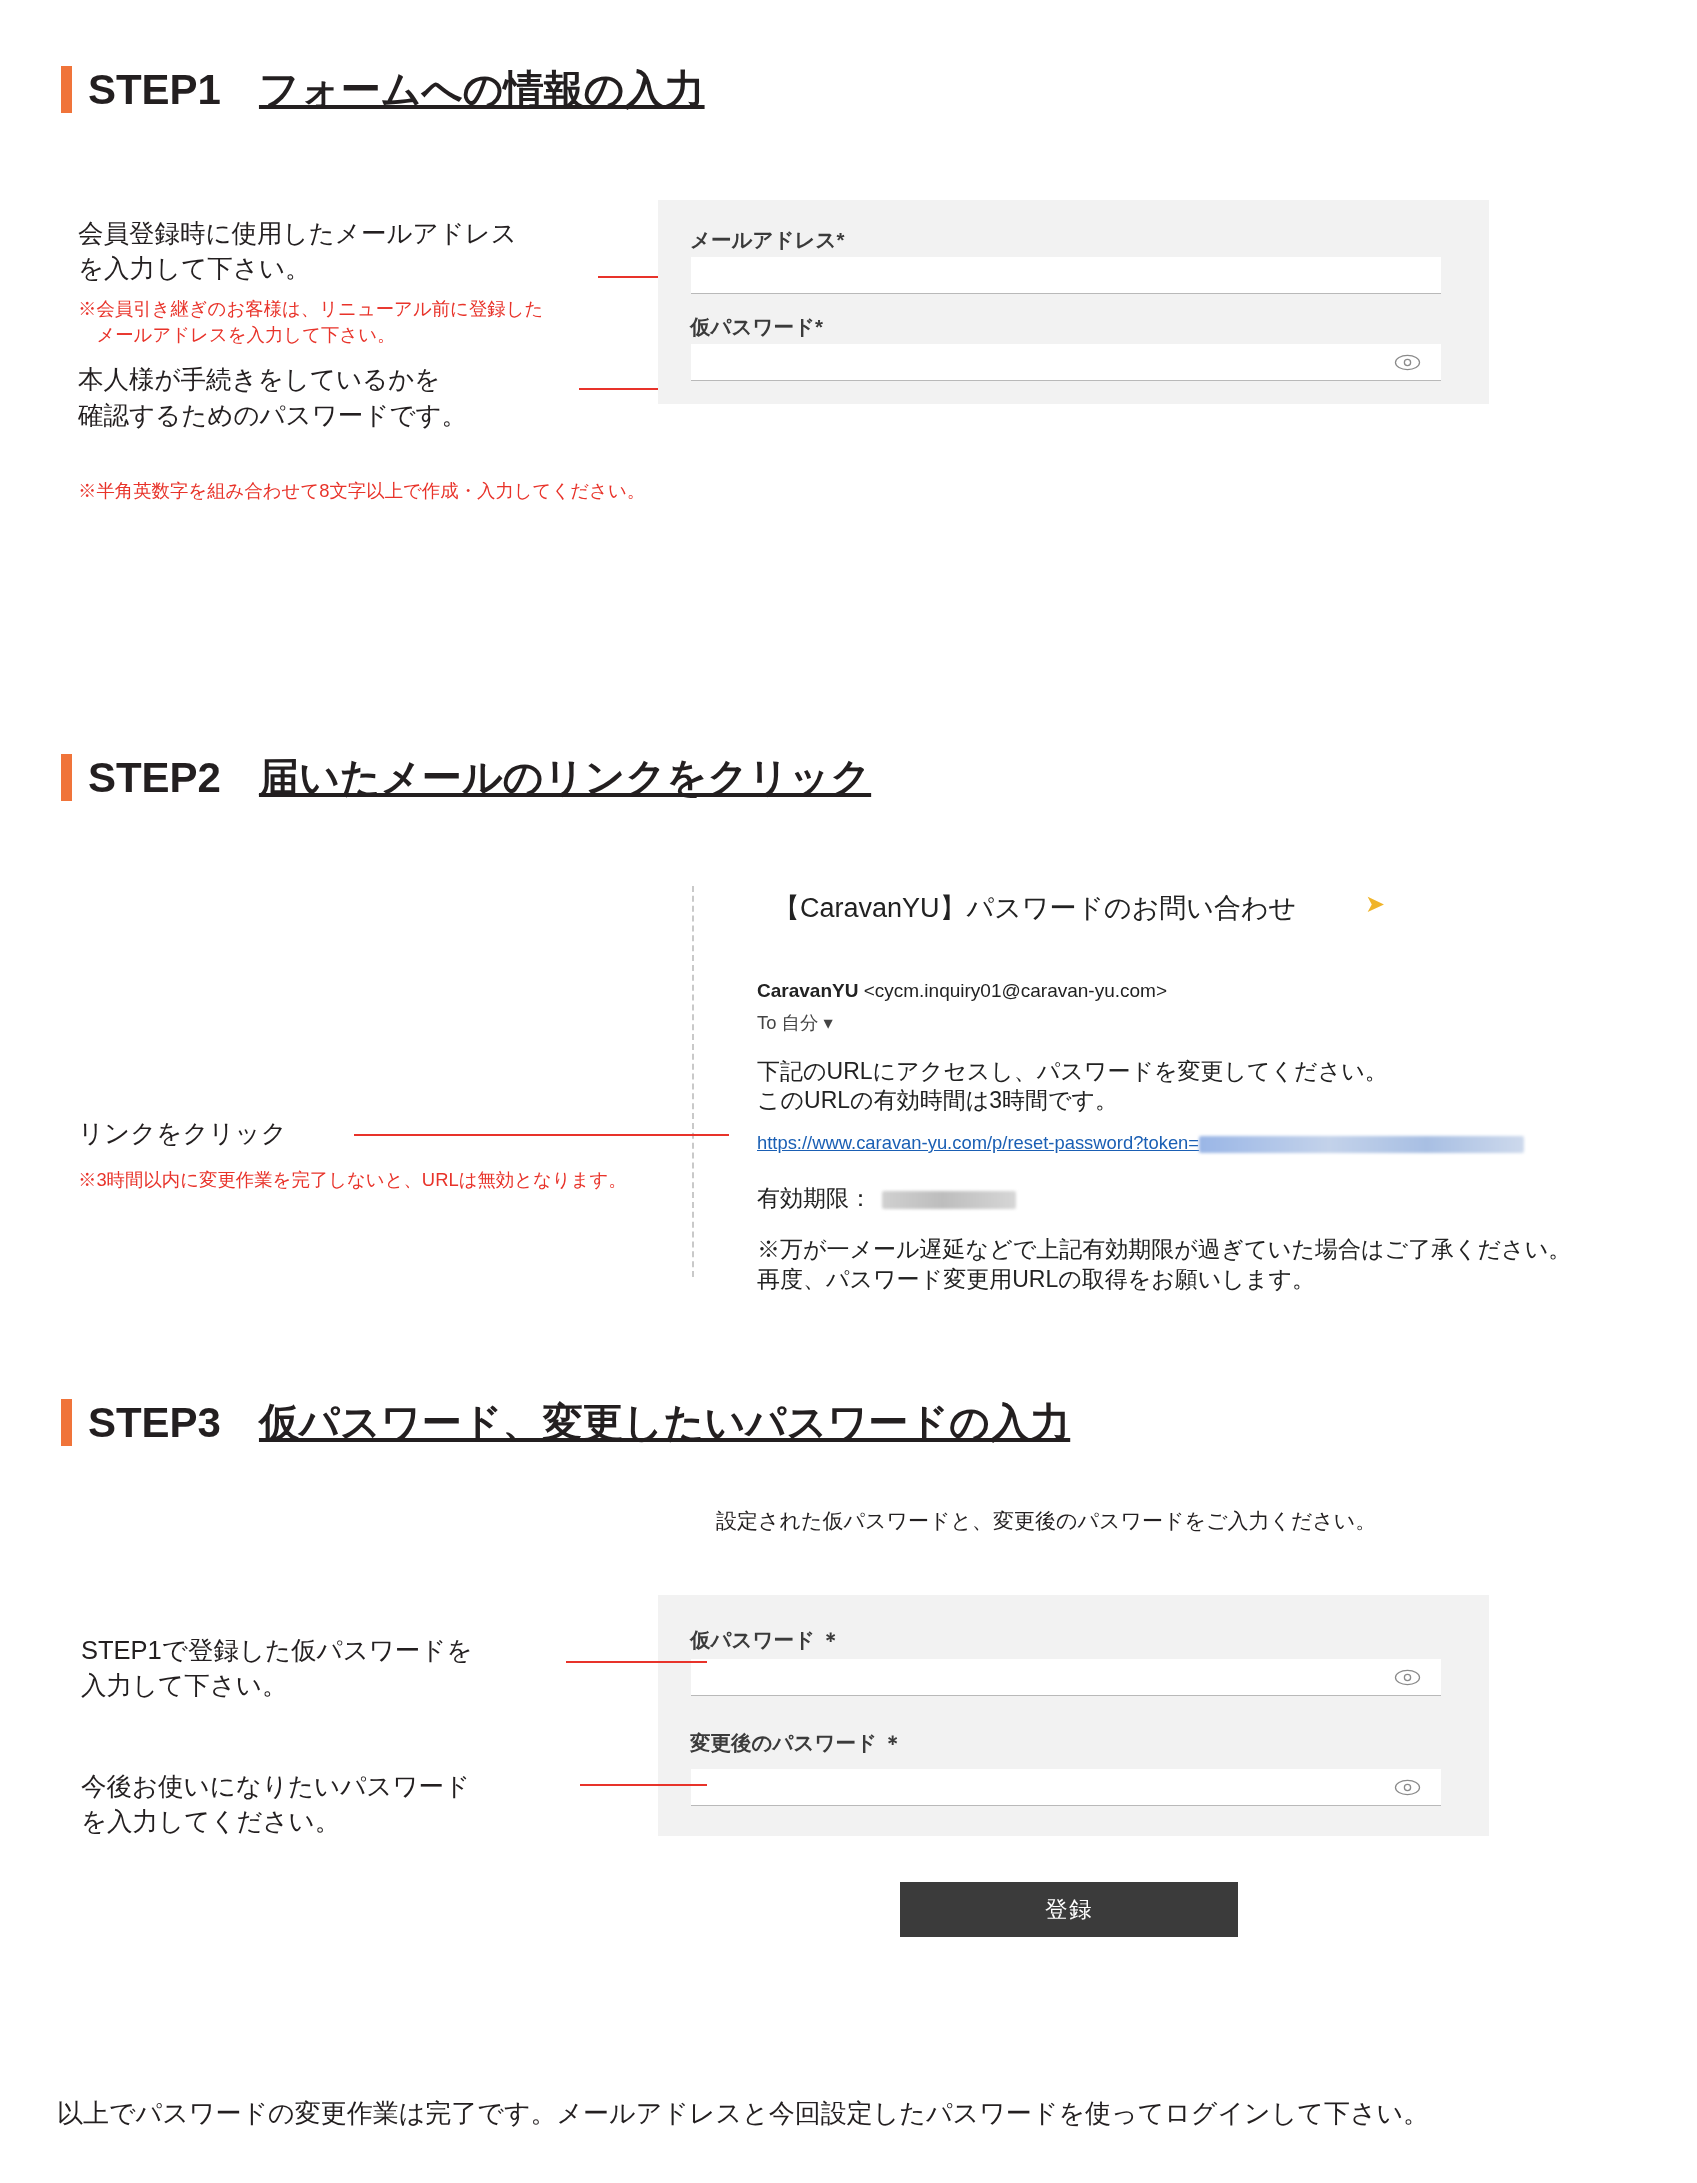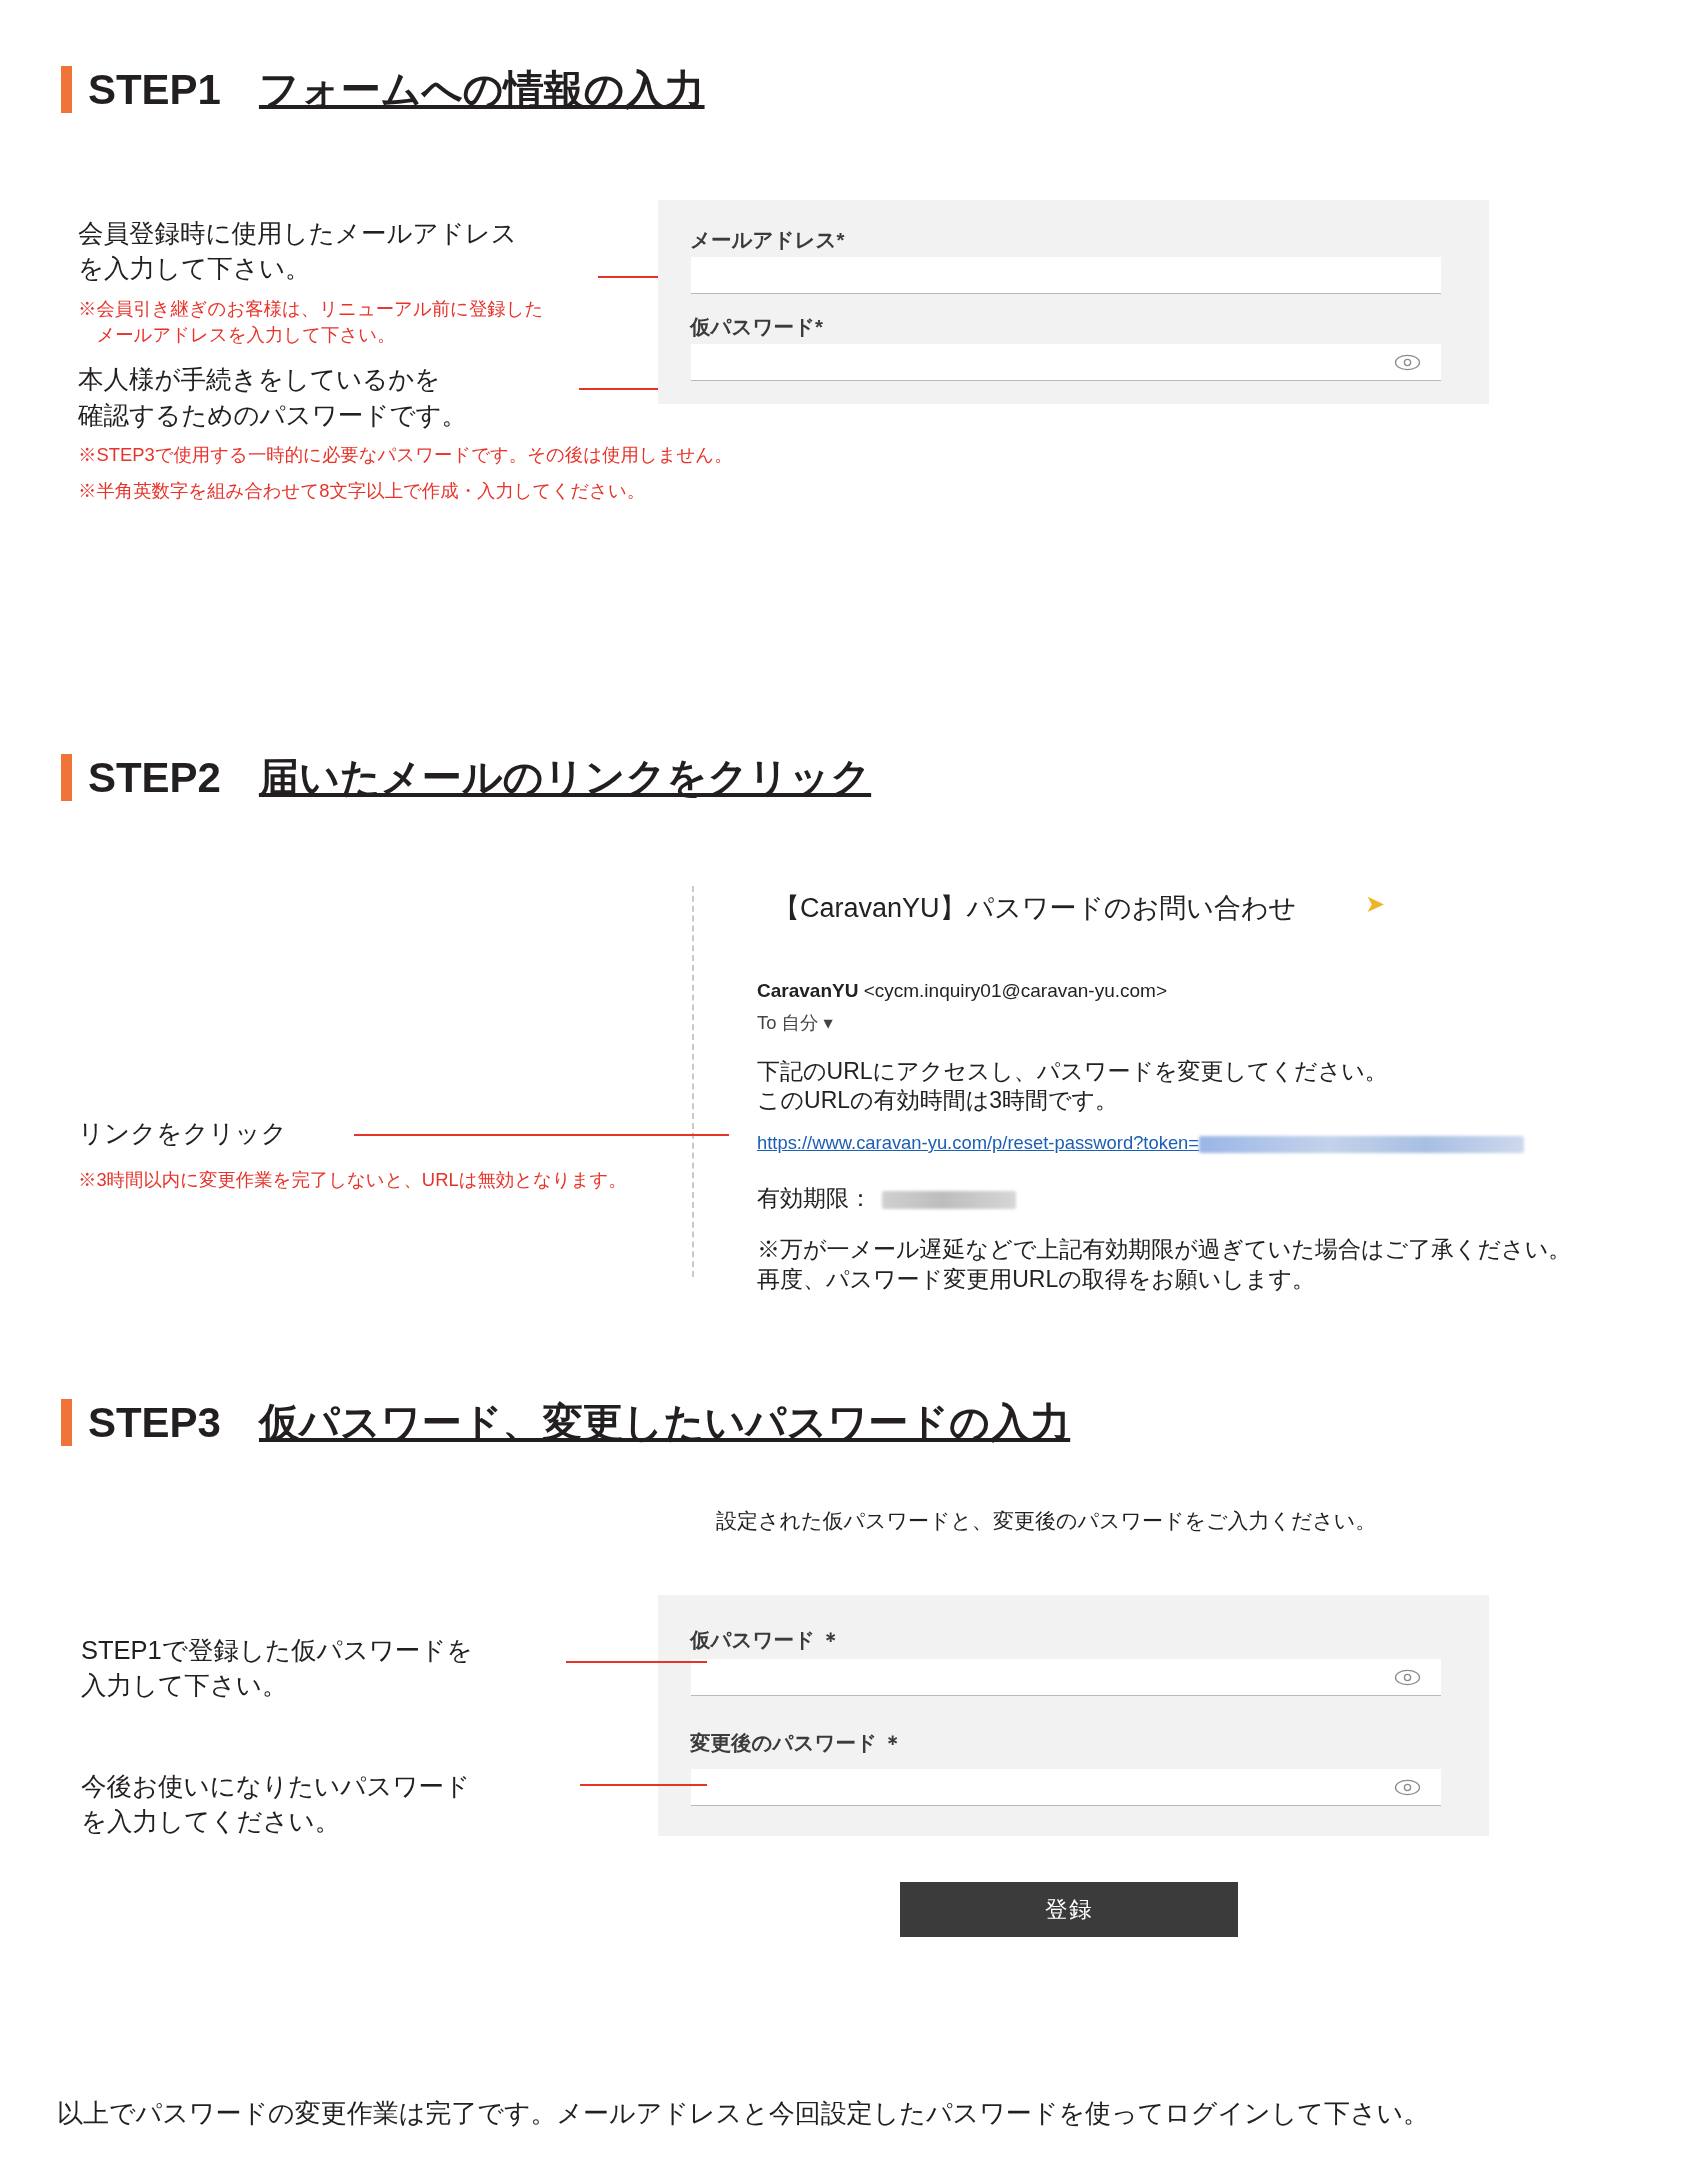--- a/index.html
+++ b/index.html
@@ -184,21 +184,20 @@
     <div class="step-title">フォームへの情報の入力</div>
   </div>
 
   <div class="txt txt-black-lg" style="left:78px; top:216px;">会員登録時に使用したメールアドレス</div>
   <div class="txt txt-black-lg" style="left:78px; top:251px;">を入力して下さい。</div>
   <div class="txt txt-red-sm" style="left:78px; top:296px;">※会員引き継ぎのお客様は、リニューアル前に登録した
 　メールアドレスを入力して下さい。</div>
 
   <div class="txt txt-black-lg" style="left:78px; top:362px;">本人様が手続きをしているかを</div>
   <div class="txt txt-black-lg" style="left:78px; top:398px;">確認するためのパスワードです。</div>
-  <div class="txt txt-red-sm" style="left:78px; top:442px;">※STEP3で使用する一時的に必要なパスワードです。その後は使用しません。</div>
   <div class="txt txt-red-sm" style="left:78px; top:478px;text-align:right;">※半角英数字を組み合わせて8文字以上で作成・入力してください。</div>
 
   <div class="leader" style="left:598px; top:276px; width:110px;"></div>
   <div class="leader" style="left:579px; top:388px; width:129px;"></div>
 
   <div class="form-panel" style="left:658px; top:200px; width:831px; height:204px;">
     <div class="field-label" style="left:32px; top:25.5px;">メールアドレス*</div>
     <input class="field-box" style="left: 33px; top: 57px; width: 750px; height: 37px; font-size: 19px; padding: 0px 10px;" value="" placeholder="">
     <div class="field-label" style="left:32px; top:113px;">仮パスワード*</div>
     <input class="field-box" type="password" style="left: 33px; top: 144px; width: 750px; height: 37px; font-size: 19px; padding: 0px 10px;" value="" placeholder="">

